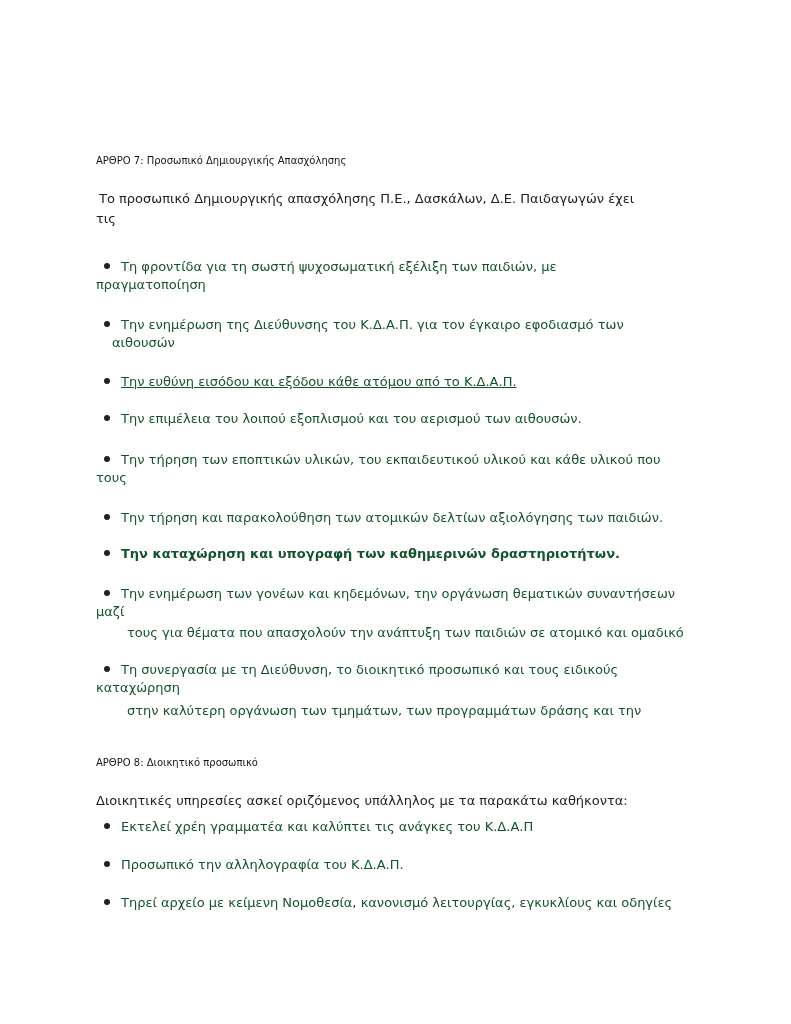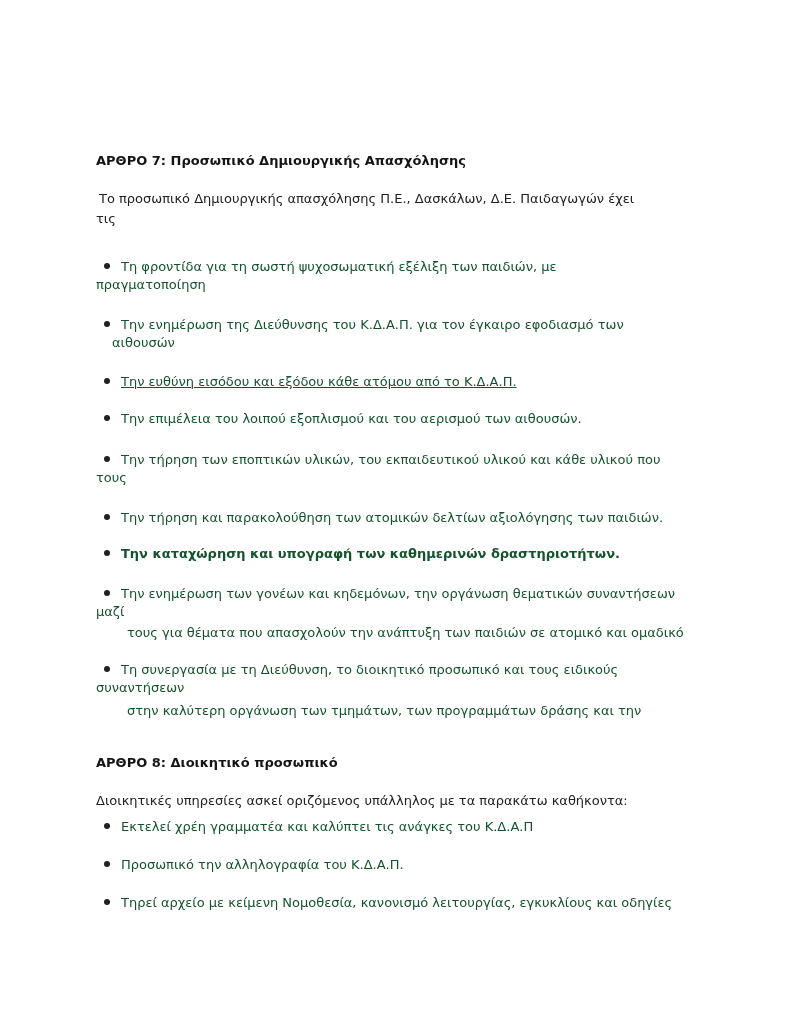--- a/index.html
+++ b/index.html
@@ -12,22 +12,22 @@
       height: 1024px;
       position: relative;
       overflow: hidden;
       font-family: "DejaVu Sans", sans-serif;
       color: #1f1f1f;
       font-size: 13px;
       line-height: 18px;
     }
     .abs { position: absolute; white-space: nowrap; }
     .heading {
-      font-weight: bold;
-      font-size: 13px;
+      font-weight: normal;
+      font-size: 10px;
       color: #151515;
     }
     .para { color: #222; }
     .bullet-line { color: #14532d; }
     .bullet {
       display: inline-block;
       width: 6px;
       height: 6px;
       border-radius: 50%;
       background: #222;
@@ -79,21 +79,21 @@
 
   <div class="abs bullet-line" style="left:104px; top:585px;">
     <span class="bullet"></span><span>Την ενημέρωση των γονέων και κηδεμόνων, την οργάνωση θεματικών συναντήσεων</span>
   </div>
   <div class="abs bullet-line" style="left:96px; top:603px;">μαζί</div>
   <div class="abs bullet-line" style="left:127px; top:624px;">τους για θέματα που απασχολούν την ανάπτυξη των παιδιών σε ατομικό και ομαδικό</div>
 
   <div class="abs bullet-line" style="left:104px; top:661px;">
     <span class="bullet"></span><span>Τη συνεργασία με τη Διεύθυνση, το διοικητικό προσωπικό και τους ειδικούς</span>
   </div>
-  <div class="abs bullet-line" style="left:96px; top:679px;">συναντήσεων</div>
+  <div class="abs bullet-line" style="left:96px; top:679px;">καταχώρηση</div>
   <div class="abs bullet-line" style="left:127px; top:702px;">στην καλύτερη οργάνωση των τμημάτων, των προγραμμάτων δράσης και την</div>
 </div>
 
 <div>
   <div class="abs heading" style="left:96px; top:754px;">ΑΡΘΡΟ 8: Διοικητικό προσωπικό</div>
 
   <div class="abs para" style="left:96px; top:792px;">Διοικητικές υπηρεσίες ασκεί οριζόμενος υπάλληλος με τα παρακάτω καθήκοντα:</div>
 
   <div class="abs bullet-line" style="left:104px; top:818px;">
     <span class="bullet"></span><span>Εκτελεί χρέη γραμματέα και καλύπτει τις ανάγκες του Κ.Δ.Α.Π</span>

